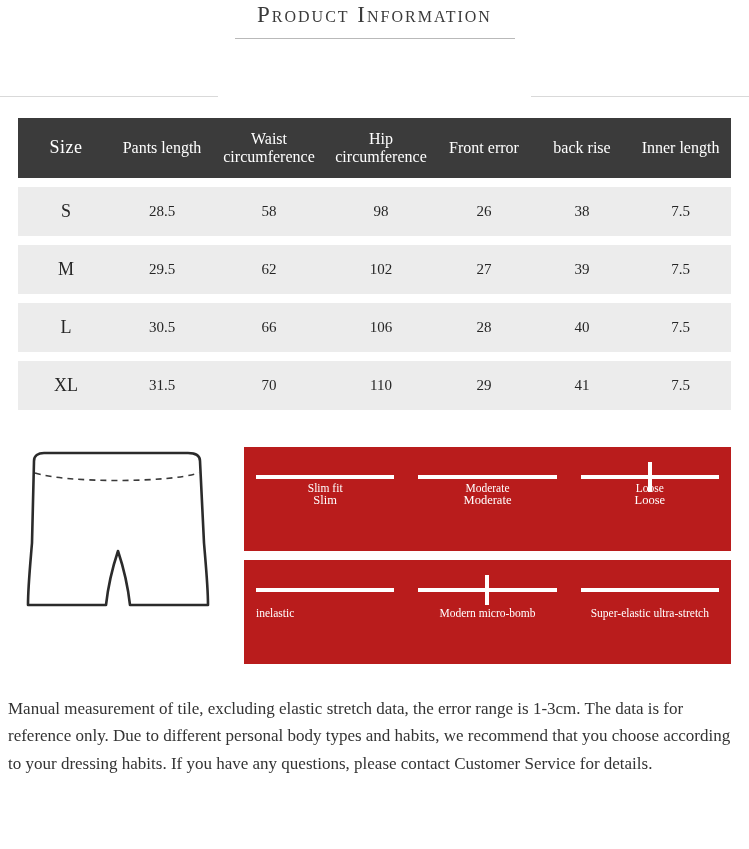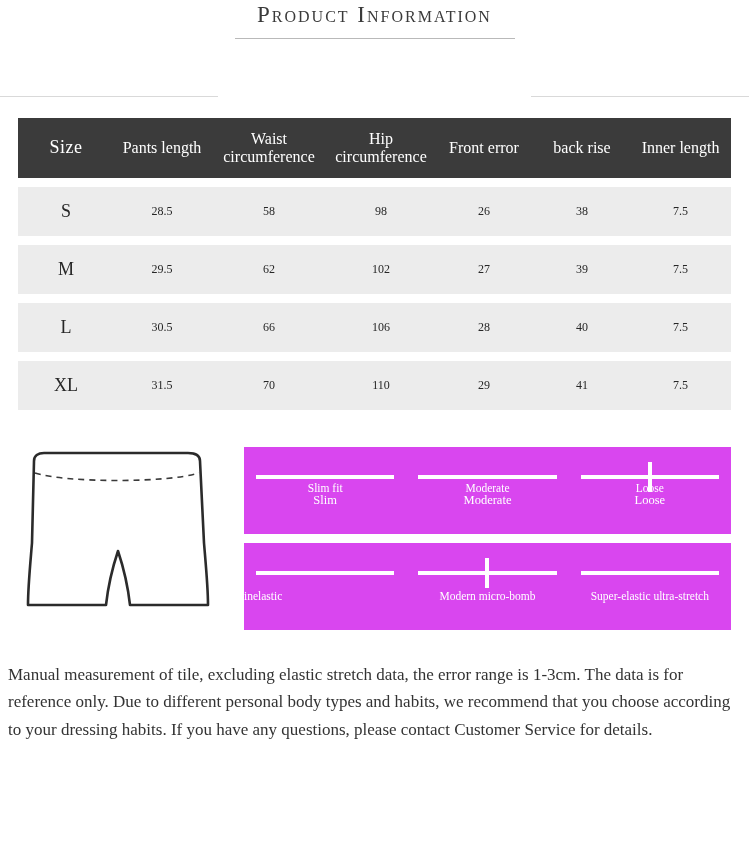--- a/index.html
+++ b/index.html
@@ -67,21 +67,21 @@
     font-family: "Liberation Serif", serif;
   }
   table.size-table thead th.size-col {
     font-size: 18px;
     letter-spacing: 0.5px;
     margin-left: 8px;
   }
   table.size-table tbody td {
     background: #ececec;
     text-align: center;
-    font-size: 12px;
+    font-size: 15px;
     padding: 14px 2px;
     color: #262626;
     font-family: "Liberation Serif", serif;
   }
   table.size-table tbody td.size-cell {
     font-size: 18px;
   }
 
   
   .mid-section {
@@ -95,22 +95,22 @@
     position: relative;
     flex: 0 0 208px;
   }
   .garment-svg { display:block; }
 
   .scales {
     margin-left: 18px;
     flex: 1 1 auto;
   }
   .scale-panel {
-    background: #d946ef;
-    height: 87px;
+    background: #b91c1c;
+    height: 104px;
     position: relative;
     margin-bottom: 9px;
   }
   .scale-row {
     display: flex;
     height: 100%;
   }
   .scale-cell {
     flex: 1 1 0;
     position: relative;
@@ -136,21 +136,21 @@
     top: 46px;
     left: 0;
     right: 0;
     text-align: center;
     color: #ffffff;
     font-size: 12.5px;
     font-family: "Liberation Serif", serif;
     line-height: 1.25;
   }
   .scale-label.small { font-size: 11.5px; }
-  .scale-label.left-align { text-align: left; padding-left: 0; }
+  .scale-label.left-align { text-align: left; padding-left: 12px; }
   .scale-label.alt {
     top: 34px;
     font-size: 11.5px;
   }
 
   
   .note {
     margin: 22px 14px 0 8px;
     font-size: 17px;
     line-height: 1.62;

